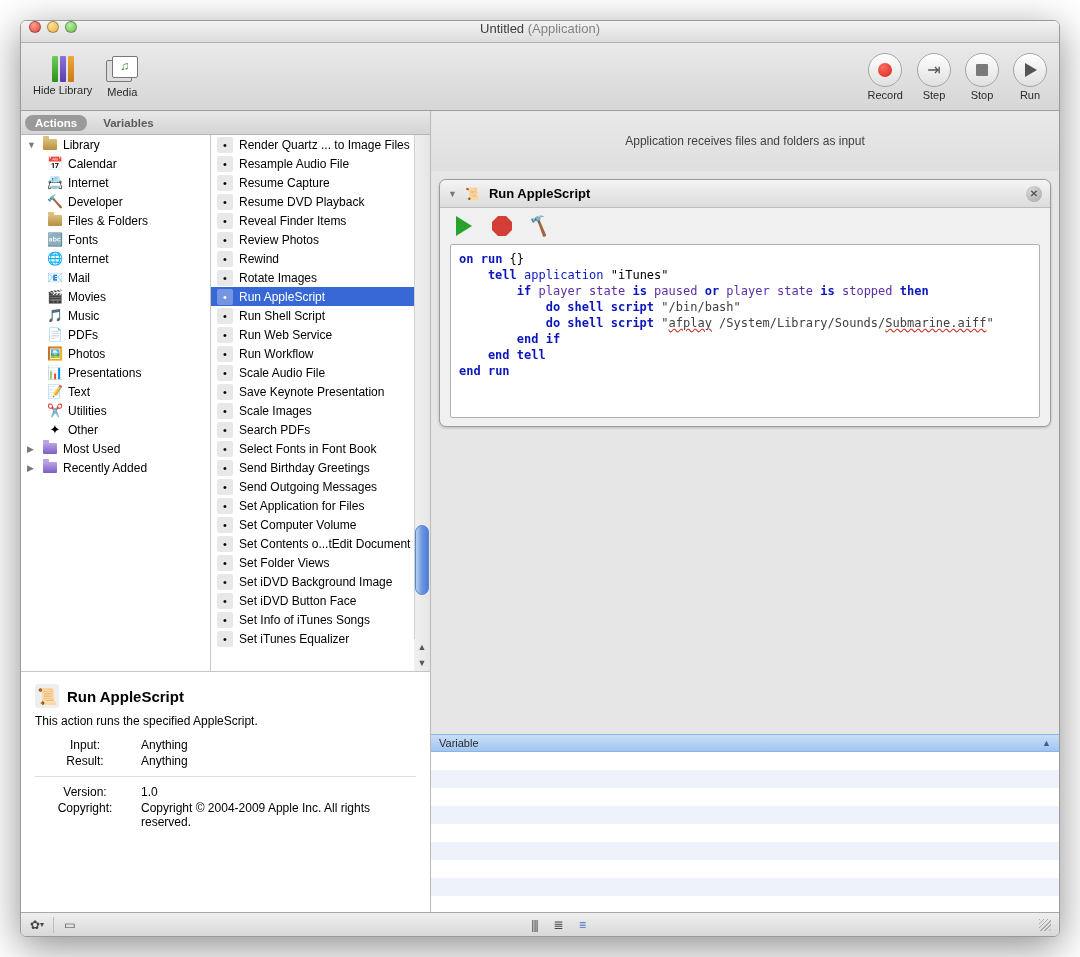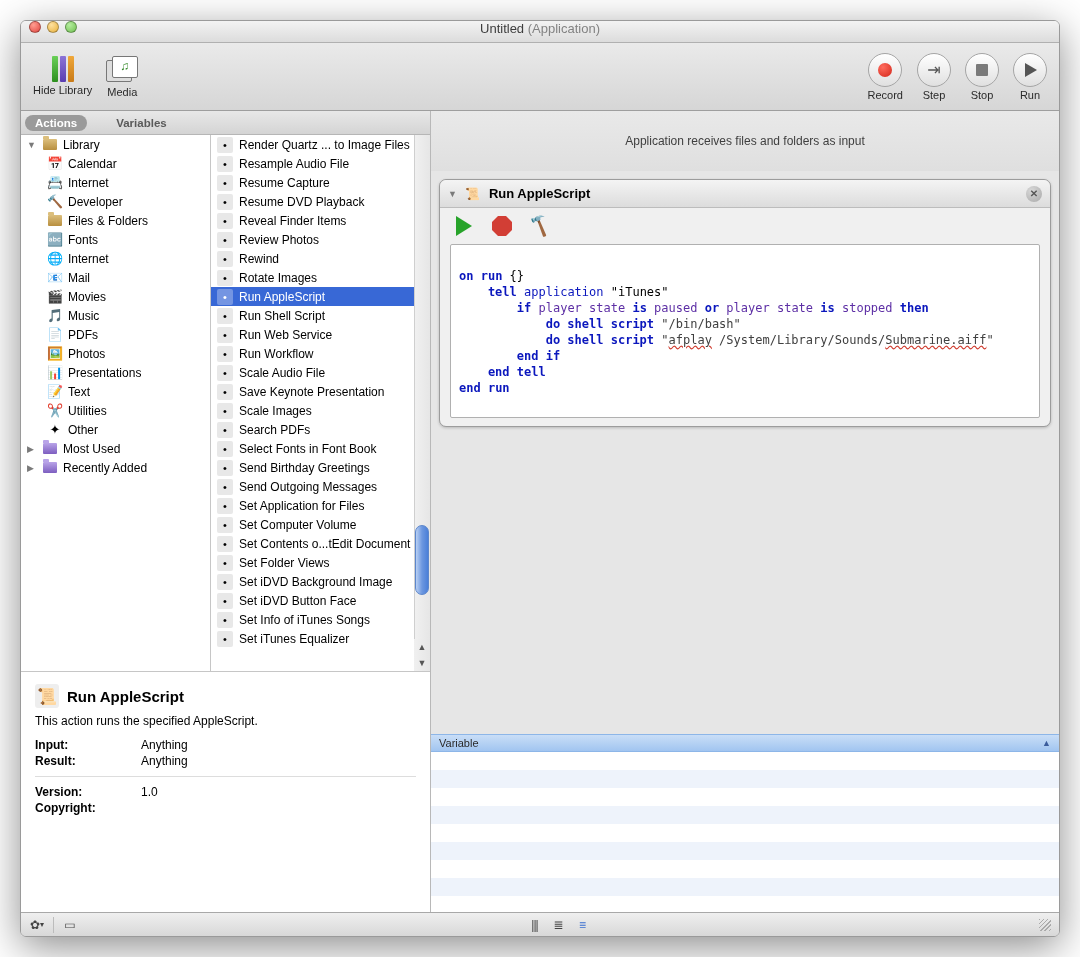--- a/index.html
+++ b/index.html
@@ -78,21 +78,21 @@
   .main-row { flex:1; display:flex; background:#fff; overflow:hidden; }
 
   
   .left-panel { width:410px; border-right:1px solid #b8b8b8; display:flex; flex-direction:column; }
   .left-header {
     height:24px;
     background: linear-gradient(to bottom,#e8e8e8,#d4d4d4);
     border-bottom:1px solid #b6b6b6;
     display:flex; align-items:center; padding:0 6px 0 0; gap:6px;
   }
-  .pill-tabs { display:flex; gap:19px; padding-left:4px; }
+  .pill-tabs { display:flex; gap:6px; padding-left:4px; }
   .pill { padding:2px 10px; border-radius:10px; font-size:11.5px; font-weight:bold; cursor:pointer; }
   .pill.active { background:#9a9a9a; color:#fff; }
   .pill.inactive { color:#5a5a5a; }
   .search {
     flex:1; height:18px; border-radius:9px; border:1px solid #a6a6a6; background:#fff;
     display:flex; align-items:center; padding:0 6px; gap:4px;
   }
   .search-icon-svg { width:11px;height:11px; }
   .search input { border:none; outline:none; font-size:11px; width:100%; background:transparent; }
 
@@ -130,21 +130,21 @@
     display:flex;align-items:center;justify-content:center;
     background:linear-gradient(to right,#f0f0f0,#e6e6e6);
     font-size:9px; color:#565656;
   }
 
   .info-panel { height:240px; padding:12px 14px; font-size:12px; overflow:hidden; }
   .info-panel h1 { font-size:15px; margin:0 0 6px 0; display:flex; align-items:center; gap:8px;}
   .info-panel h1 .icon { width:24px;height:24px;background:#eee;border-radius:3px;display:inline-flex;align-items:center;justify-content:center;font-size:16px;}
   .info-panel .desc { margin:6px 0 10px; }
   .info-kv { display:grid; grid-template-columns:100px 1fr; gap:2px 6px; }
-  .info-kv .k { text-align:left; font-weight:bold; }
+  .info-kv .k { text-align:center; font-weight:normal; }
   .info-panel hr { border:none; border-top:1px solid #ddd; margin:8px 0; }
 
   
   .right-panel { flex:1; display:flex; flex-direction:column; background:#e6e6e6; }
   .drop-hint {
     height:60px; display:flex; align-items:center; justify-content:center;
     font-size:12px; color:#3f3f3f;
     background:linear-gradient(to bottom,#e9e9e9,#dfdfdf);
   }
   .workflow-area { flex:1; background:#e6e6e6; padding:8px; overflow:hidden; }
@@ -170,21 +170,21 @@
     height:36px; display:flex; align-items:center; gap:10px; padding:0 10px;
     background:#f0f0f0;
   }
   .tool-btn { width:28px;height:28px;display:flex;align-items:center;justify-content:center; }
   .play-t { width:0;height:0;border-left:16px solid #27a32a;border-top:10px solid transparent;border-bottom:10px solid transparent;}
   .stop-oct { width:20px;height:20px;background:#d23e35;clip-path:polygon(30% 0,70% 0,100% 30%,100% 70%,70% 100%,30% 100%,0 70%,0 30%);}
   .hammer { font-size:18px; color:#6a6a6a; transform:rotate(20deg);}
 
   .code-box {
     margin:0 10px 8px; border:1px solid #b0b0b0; background:#fff; border-radius:2px;
-    padding:23px 8px; font-family:Menlo,Consolas,monospace; font-size:12px; line-height:16px;
+    padding:6px 8px; font-family:Menlo,Consolas,monospace; font-size:12px; line-height:16px;
     white-space:pre; overflow:hidden; height:174px;
   }
   .kw { color:#0b17bd; font-weight:bold; }
   .cl { color:#0b17bd; }
   .ob { color:#5d2fa5; }
   .str { color:#404040; }
   .wol { text-decoration: underline wavy #cf3b2e; }
 
   .card-footer {
     height:26px; background:linear-gradient(to bottom,#f0f0f0,#dcdcdc);
@@ -505,20 +505,21 @@
           <div class="k">Input:</div>
           <div>Anything</div>
           <div class="k">Result:</div>
           <div>Anything</div>
         </div>
         <hr>
         <div class="info-kv">
           <div class="k">Version:</div>
           <div>1.0</div>
           <div class="k">Copyright:</div>
+          <div>Copyright © 2004-2009 Apple Inc.  All rights reserved.</div>
         </div>
       </div>
     </div>
 
     <div class="right-panel">
       <div class="drop-hint">Application receives files and folders as input</div>
       <div class="workflow-area">
 
         <div class="action-card">
           <div class="card-title">

